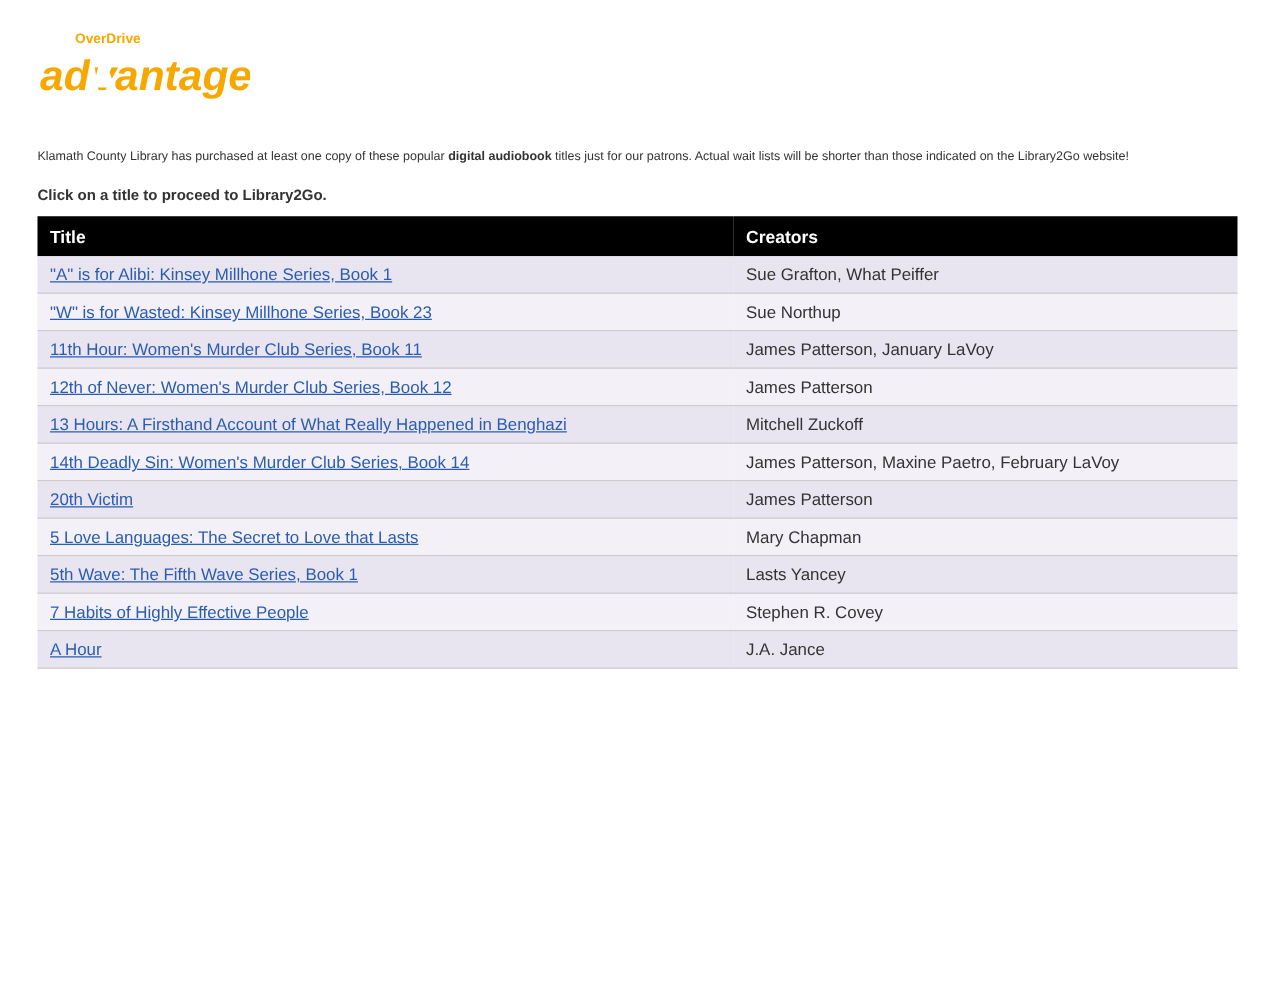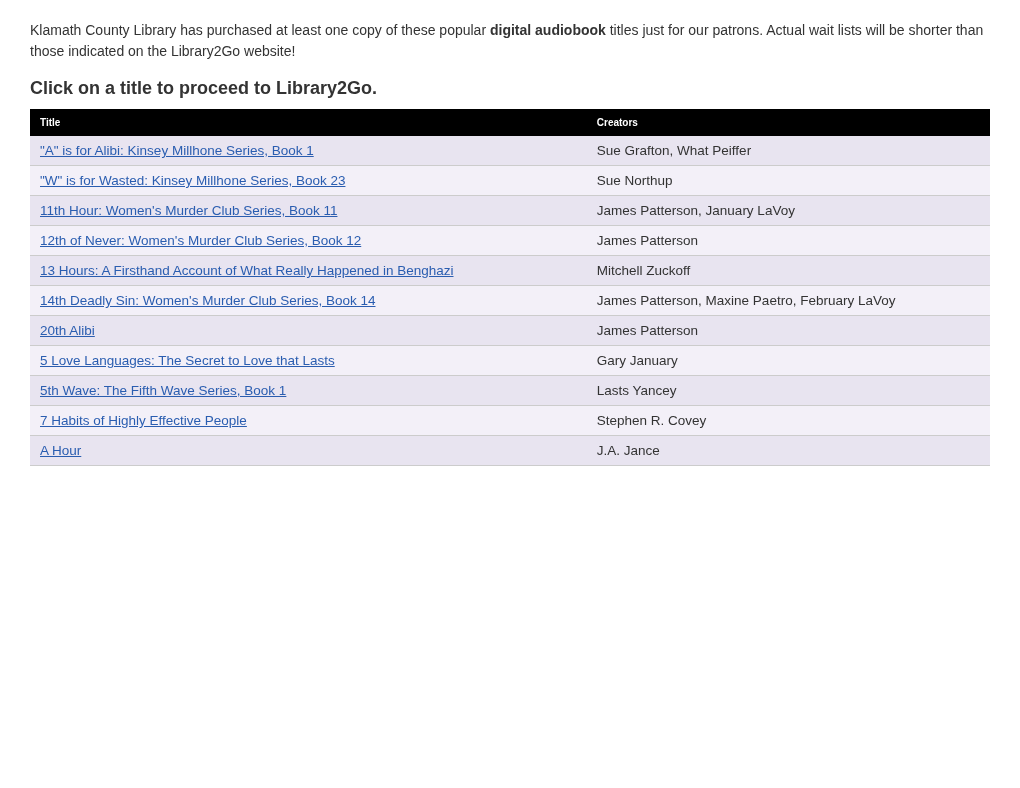--- a/index.html
+++ b/index.html
@@ -18,41 +18,41 @@
       margin-bottom: 30px;
     }
     
     .logo-svg {
       width: 170px;
       height: 65px;
     }
     .intro-text {
       margin-bottom: 16px;
       line-height: 1.5;
-      font-size: 14px;
+      font-size: 10px;
       color: #333;
     }
     .click-instruction {
       font-weight: bold;
-      font-size: 18px;
+      font-size: 12px;
       margin-bottom: 10px;
       color: #333;
     }
     .books-table {
       width: 100%;
       border-collapse: collapse;
     }
     .books-table thead tr {
       background: #000;
       color: #fff;
     }
     .books-table thead th {
       padding: 8px 10px;
       text-align: left;
-      font-size: 10px;
+      font-size: 14px;
       font-weight: bold;
     }
     .books-table tbody tr {
       border-bottom: 1px solid #ccc;
     }
     .books-table tbody tr:nth-child(odd) {
       background: #e8e4f0;
     }
     .books-table tbody tr:nth-child(even) {
       background: #f3f0f8;
@@ -68,20 +68,33 @@
       cursor: pointer;
     }
     .col-title { width: 58%; }
     .col-creators { width: 42%; }
   </style>
 </head>
 <body>
 
 <div class="page-wrapper">
 
+  <div class="logo-area">
+    <svg class="logo-svg" viewBox="0 0 170 65" xmlns="http://www.w3.org/2000/svg">
+
+      <text x="30" y="14" font-family="Arial" font-size="11" font-weight="bold" fill="#f7a800">OverDrive</text>
+
+      <text x="2" y="52" font-family="Arial" font-size="34" font-weight="bold" font-style="italic" fill="#f7a800">ad</text>
+
+      <text x="44" y="52" font-family="Arial" font-size="34" font-weight="bold" font-style="italic" fill="#f7a800">v</text>
+
+      <polygon points="52,22 44,50 62,50" fill="white"></polygon>
+      <text x="62" y="52" font-family="Arial" font-size="34" font-weight="bold" font-style="italic" fill="#f7a800">antage</text>
+    </svg>
+  </div>
 
   <p class="intro-text">
     Klamath County Library has purchased at least one copy of these popular <strong>digital audiobook</strong> titles just for our patrons. Actual wait lists will be shorter than those indicated on the Library2Go website!
   </p>
 
   <p class="click-instruction">Click on a title to proceed to Library2Go.</p>
 
   <table class="books-table">
     <thead>
       <tr>
@@ -108,26 +121,26 @@
         </tr>
         <tr>
           <td class="col-title"><a class="book-link" href="#">13 Hours: A Firsthand Account of What Really Happened in Benghazi</a></td>
           <td class="col-creators">Mitchell Zuckoff</td>
         </tr>
         <tr>
           <td class="col-title"><a class="book-link" href="#">14th Deadly Sin: Women's Murder Club Series, Book 14</a></td>
           <td class="col-creators">James Patterson, Maxine Paetro, February LaVoy</td>
         </tr>
         <tr>
-          <td class="col-title"><a class="book-link" href="#">20th Alibi</a></td>
+          <td class="col-title"><a class="book-link" href="#">20th Victim</a></td>
           <td class="col-creators">James Patterson</td>
         </tr>
         <tr>
           <td class="col-title"><a class="book-link" href="#">5 Love Languages: The Secret to Love that Lasts</a></td>
-          <td class="col-creators">Gary January</td>
+          <td class="col-creators">Mary Chapman</td>
         </tr>
         <tr>
           <td class="col-title"><a class="book-link" href="#">5th Wave: The Fifth Wave Series, Book 1</a></td>
           <td class="col-creators">Lasts Yancey</td>
         </tr>
         <tr>
           <td class="col-title"><a class="book-link" href="#">7 Habits of Highly Effective People</a></td>
           <td class="col-creators">Stephen R. Covey</td>
         </tr>
         <tr>

